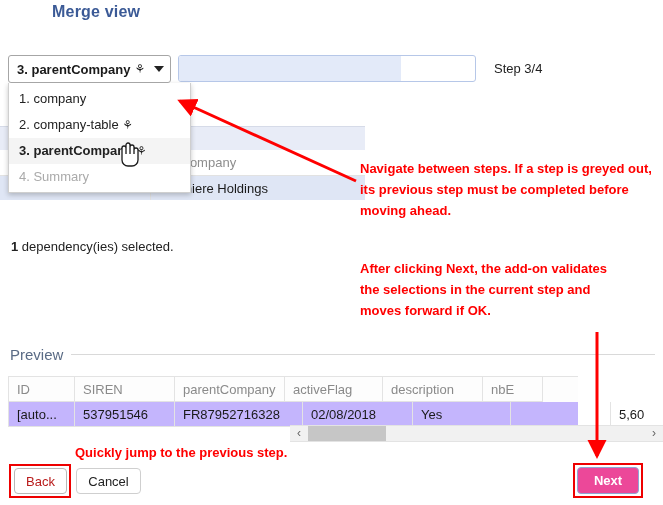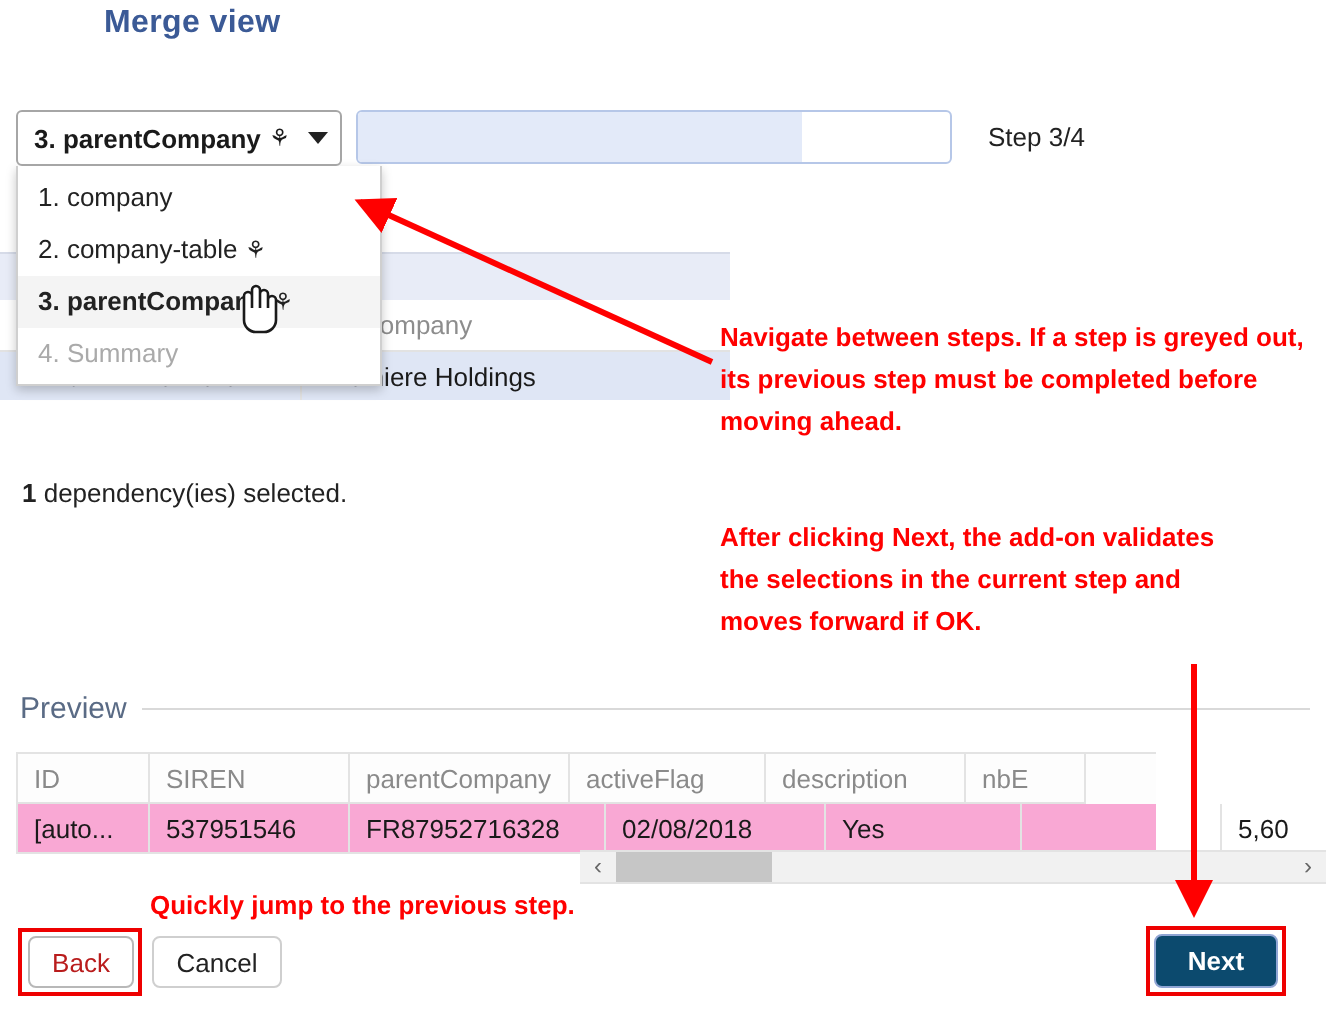--- a/index.html
+++ b/index.html
@@ -137,21 +137,21 @@
   
   .prev-table {
     position: absolute; left: 8px; top: 376px;
     width: 570px;
     border-top: 1px solid #e3e3e3;
     border-left: 1px solid #e3e3e3;
     font-size: 13px;
   }
   .prev-head { display: flex; height: 25px; background:#fdfdfd; }
   .prev-head .cell { color: #8a8a8a; }
-  .prev-body { display: flex; height: 25px; background:#f9a8d4; }
+  .prev-body { display: flex; height: 25px; background:#c4b5fd; }
   .prev-body .cell { color: #1a1a1a; }
   .prev-table .cell {
     display: flex; align-items: center;
     padding-left: 8px;
     border-right: 1px solid #e3e3e3;
     border-bottom: 1px solid #e3e3e3;
     overflow: hidden; white-space: nowrap;
   }
   .w-id { width: 66px; flex:0 0 66px; }
   .w-siren { width: 100px; flex:0 0 100px; }
@@ -192,21 +192,21 @@
   .btn-back {
     left: 14px; top: 468px; width: 53px;
     border: 1px solid #b8b8b8; background: #fff; color: #b91c1c;
   }
   .btn-cancel {
     left: 76px; top: 468px; width: 65px;
     border: 1px solid #cfcfcf; background: #fff; color: #222;
   }
   .btn-next {
     left: 577px; top: 467px; width: 62px; height: 27px;
-    border: 1px solid #8fa5d4; background: #0c4a6e; color: #ffffff;
+    border: 1px solid #8fa5d4; background: #ec4899; color: #ffffff;
     font-weight: bold;
   }
   .hl-box {
     position: absolute;
     border: 2px solid #ee0000;
     pointer-events: none;
   }
   .hl-back { left: 9px; top: 464px; width: 62px; height: 34px; }
   .hl-next { left: 573px; top: 463px; width: 70px; height: 35px; }
 

